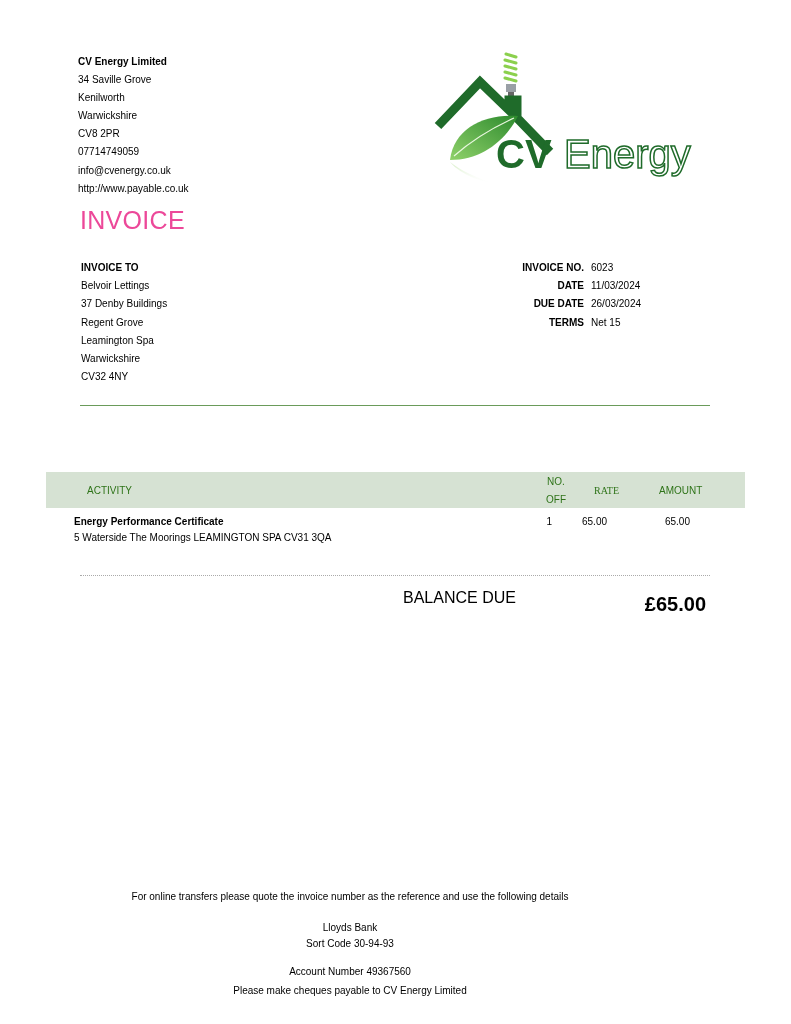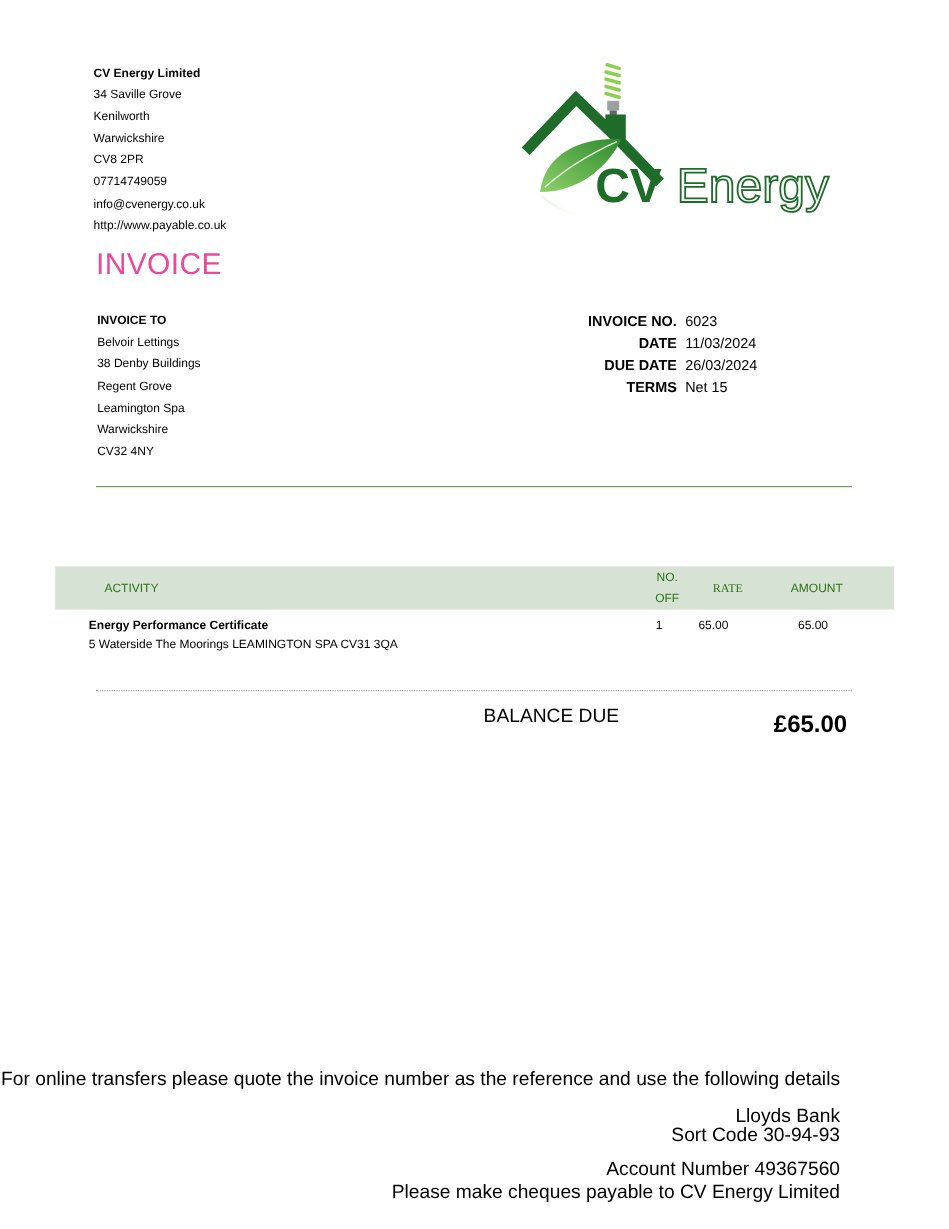--- a/index.html
+++ b/index.html
@@ -4,32 +4,32 @@
 <style>
   html, body { margin:0; padding:0; background:#fff; }
   body { width:791px; height:1024px; position:relative; font-family:"Liberation Sans", sans-serif; color:#000; overflow:hidden; }
   .abs { position:absolute; }
   .company { left:78px; top:53px; font-size:10px; line-height:18.1px; }
   .company .name { font-weight:bold; }
   .logo { left:432px; top:48px; width:275px; height:140px; }
   .title { left:80px; top:206px; font-size:25px; color:#ec4899; letter-spacing:0.3px; }
   .billto { left:81px; top:259px; font-size:10px; line-height:18.2px; }
   .billto .hdr { font-weight:bold; }
-  .meta { left:460px; top:259px; font-size:12px; line-height:18.2px; }
+  .meta { left:480px; top:259px; font-size:10px; line-height:18.2px; }
   .meta table { border-collapse:collapse; }
   .meta td { padding:0; }
   .meta td.k { text-align:right; font-weight:bold; padding-right:7px; width:104px; }
   .sep { left:80px; top:405px; width:630px; height:0; border-top:1.5px solid #6a9b5a; }
   .thead { left:46px; top:472px; width:699px; height:36px; background:#d6e2d3; color:#2e7318; font-size:10px; }
   .thead span { position:absolute; }
   .row { left:74px; top:514px; width:620px; font-size:10px; line-height:16px; }
   .dotted { left:80px; top:575px; width:630px; border-top:1px dotted #aaa; }
   .balance-label { left:403px; top:589px; font-size:16px; }
   .balance-amt { left:560px; top:593px; width:146px; text-align:right; font-size:20px; font-weight:bold; }
-  .footer { left:0; width:700px; text-align:right; font-size:16px; }
+  .footer { left:0; width:700px; text-align:center; font-size:10px; }
 </style>
 </head>
 <body>
 
 <div class="abs company">
   <div class="name">CV Energy Limited</div>
   <div>34 Saville Grove</div>
   <div>Kenilworth</div>
   <div>Warwickshire</div>
   <div>CV8 2PR</div>
@@ -70,21 +70,21 @@
     <text x="64" y="120" font-family="Liberation Sans, sans-serif" font-weight="bold" font-size="40" fill="#1f6b2a">CV</text>
     <text x="132" y="120" font-family="Liberation Sans, sans-serif" font-size="40" fill="#ffffff" stroke="#1f6b2a" stroke-width="1.5">Energy</text>
   </svg>
 </div>
 
 <div class="abs title">INVOICE</div>
 
 <div class="abs billto">
   <div class="hdr">INVOICE TO</div>
   <div>Belvoir Lettings</div>
-  <div>38 Denby Buildings</div>
+  <div>37 Denby Buildings</div>
   <div>Regent Grove</div>
   <div>Leamington Spa</div>
   <div>Warwickshire</div>
   <div>CV32 4NY</div>
 </div>
 
 <div class="abs meta">
   <table>
     <tbody>
         <tr>

